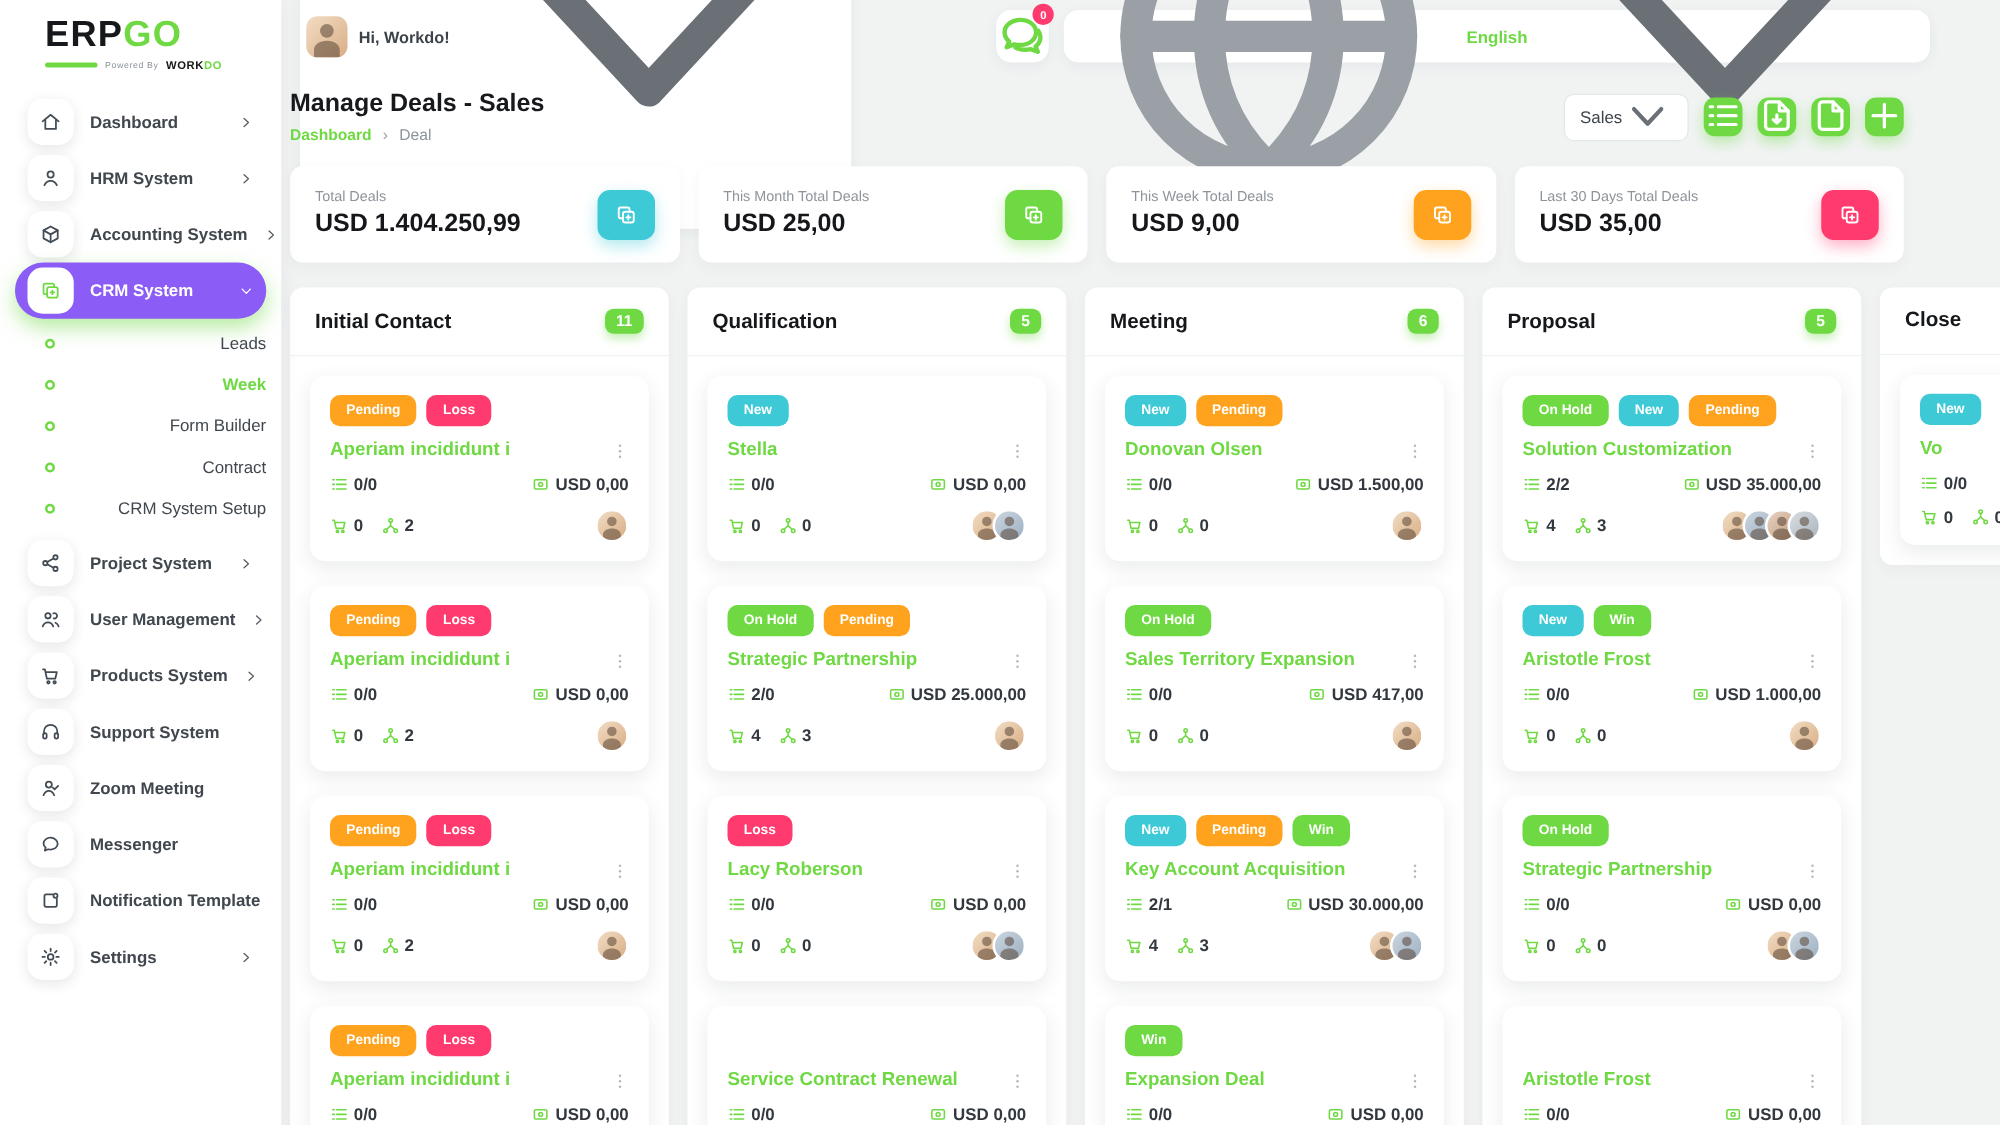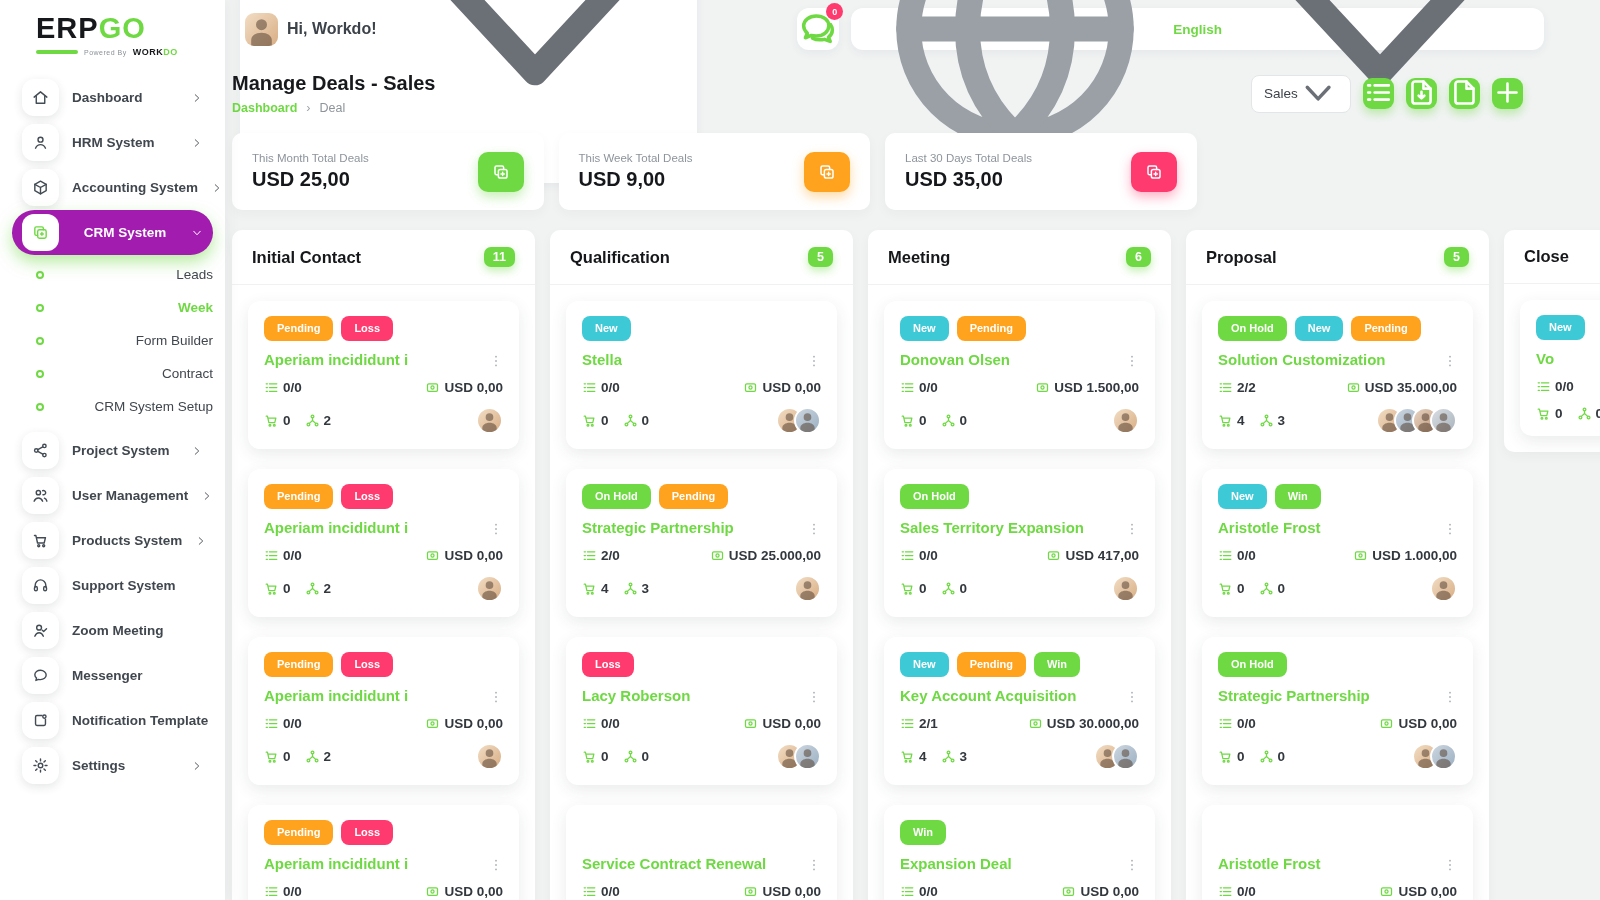--- a/index.html
+++ b/index.html
@@ -21,37 +21,37 @@
   .side-nav { padding:12px 12px 0 12px; display:flex; flex-direction:column; }
   .side-item { display:flex; align-items:center; gap:13px; padding:4px 10px; height:45px;
                border-radius:24px; cursor:pointer; }
   .side-ico { width:37px; height:37px; min-width:37px; border-radius:12px; background:#fff;
               box-shadow:0 3px 10px rgba(40,50,60,.12); display:flex; align-items:center;
               justify-content:center; color:#434c55; }
   .side-ico svg { width:17px; height:17px; }
   .side-label { flex:1; font-size:13.5px; font-weight:600; color:#40474e; white-space:nowrap; }
   .side-chev { color:#555b61; display:flex; }
   .side-chev svg { width:12px; height:12px; }
-  .side-item.active { background:#a21caf; box-shadow:0 7px 16px rgba(111,217,67,.5);text-align:center; }
+  .side-item.active { background:#8b5cf6; box-shadow:0 7px 16px rgba(111,217,67,.5); }
   .side-item.active .side-label, .side-item.active .side-chev { color:#fff; }
   .side-item.active .side-ico { color:#6fd943; box-shadow:none; }
   .sub-list { list-style:none; padding:3px 0 5px 0; }
   .sub-item { display:flex; align-items:center; gap:13px; padding:9px 0 9px 24px;
               font-size:13.5px; font-weight:500; color:#40474e; cursor:pointer;justify-content:space-between; }
   .sub-bullet { width:8px; height:8px; min-width:8px; border:2px solid #6fd943; border-radius:50%; }
   .sub-item.active { color:#6fd943; font-weight:700; }
 
   
   .main { margin-left:225px; }
   .topbar { display:flex; align-items:center; justify-content:space-between;
             padding:11px 56px 11px 15px; height:58px; }
   .user-pill { display:flex; align-items:center; gap:9px; background:#fff; border-radius:12px;
                padding:4px 12px 4px 5px; box-shadow:0 3px 10px rgba(40,50,60,.06); cursor:pointer; }
   .user-pill .uavatar { width:33px; height:33px; border-radius:9px; overflow:hidden; }
-  .user-pill .uname { font-size:16px; font-weight:600; color:#3c4249; }
+  .user-pill .uname { font-size:13px; font-weight:600; color:#3c4249; }
   .chev-sm { color:#6a7076; display:flex; } .chev-sm svg { width:11px; height:11px; }
   .top-right { display:flex; align-items:center; gap:12px; }
   .icon-btn { position:relative; width:42px; height:42px; border:none; background:#fff; border-radius:12px;
               box-shadow:0 3px 10px rgba(40,50,60,.06); display:flex; align-items:center;
               justify-content:center; color:#6fd943; cursor:pointer; }
   .icon-btn svg { width:20px; height:20px; }
   .nbadge { position:absolute; top:-5px; right:-4px; min-width:17px; height:17px; background:#ff3a6e;
             color:#fff; font-size:9px; font-weight:700; border-radius:50%; display:flex;
             align-items:center; justify-content:center; }
   .lang-pill { display:flex; align-items:center; gap:8px; height:42px; background:#fff; border-radius:12px;
@@ -390,20 +390,33 @@
             <span id="ico-plus"><svg viewBox="0 0 24 24" fill="none" stroke="currentColor" stroke-width="2" stroke-linecap="round" stroke-linejoin="round" style="width: 100%; height: 100%;">
                 <path d="M12 5v14M5 12h14"></path>
               </svg></span>
           </button>
       </div>
     </div>
 
     <div class="stats-row" id="stats-row">
         <div class="stat-card">
           <div>
+            <div class="stat-label">Total Deals</div>
+            <div class="stat-value">USD 1.404.250,99</div>
+          </div>
+          <div class="stat-ico" style="background:#3ec9d6;box-shadow:0 5px 12px #3ec9d666">
+            <svg viewBox="0 0 24 24" fill="none" stroke="currentColor" stroke-width="2" stroke-linecap="round" stroke-linejoin="round">
+              <rect x="8.5" y="8.5" width="11.5" height="11.5" rx="2.5"></rect>
+              <path d="M15.5 8.5V6a2 2 0 0 0-2-2H6a2 2 0 0 0-2 2v7.5a2 2 0 0 0 2 2h2.5"></path>
+              <path d="M14.2 12.2v4.6M12 14.5h4.5"></path>
+            </svg>
+          </div>
+        </div>
+        <div class="stat-card">
+          <div>
             <div class="stat-label">This Month Total Deals</div>
             <div class="stat-value">USD 25,00</div>
           </div>
           <div class="stat-ico" style="background:#6fd943;box-shadow:0 5px 12px #6fd94366">
             <svg viewBox="0 0 24 24" fill="none" stroke="currentColor" stroke-width="2" stroke-linecap="round" stroke-linejoin="round">
               <rect x="8.5" y="8.5" width="11.5" height="11.5" rx="2.5"></rect>
               <path d="M15.5 8.5V6a2 2 0 0 0-2-2H6a2 2 0 0 0-2 2v7.5a2 2 0 0 0 2 2h2.5"></path>
               <path d="M14.2 12.2v4.6M12 14.5h4.5"></path>
             </svg>
           </div>

